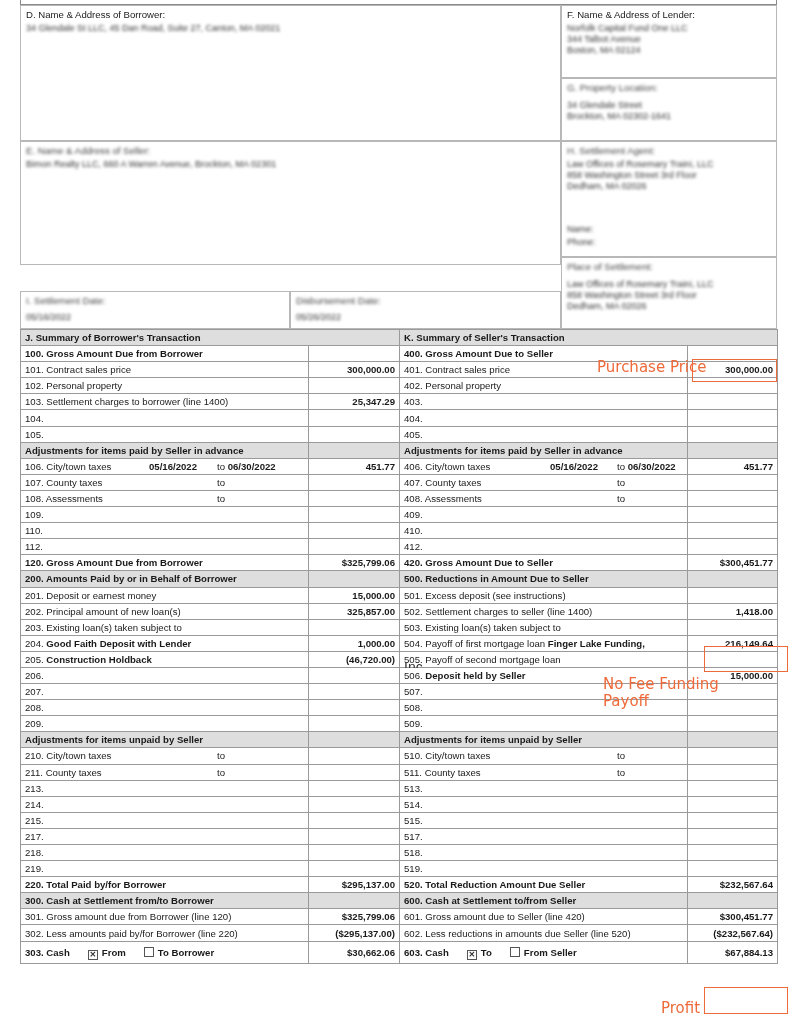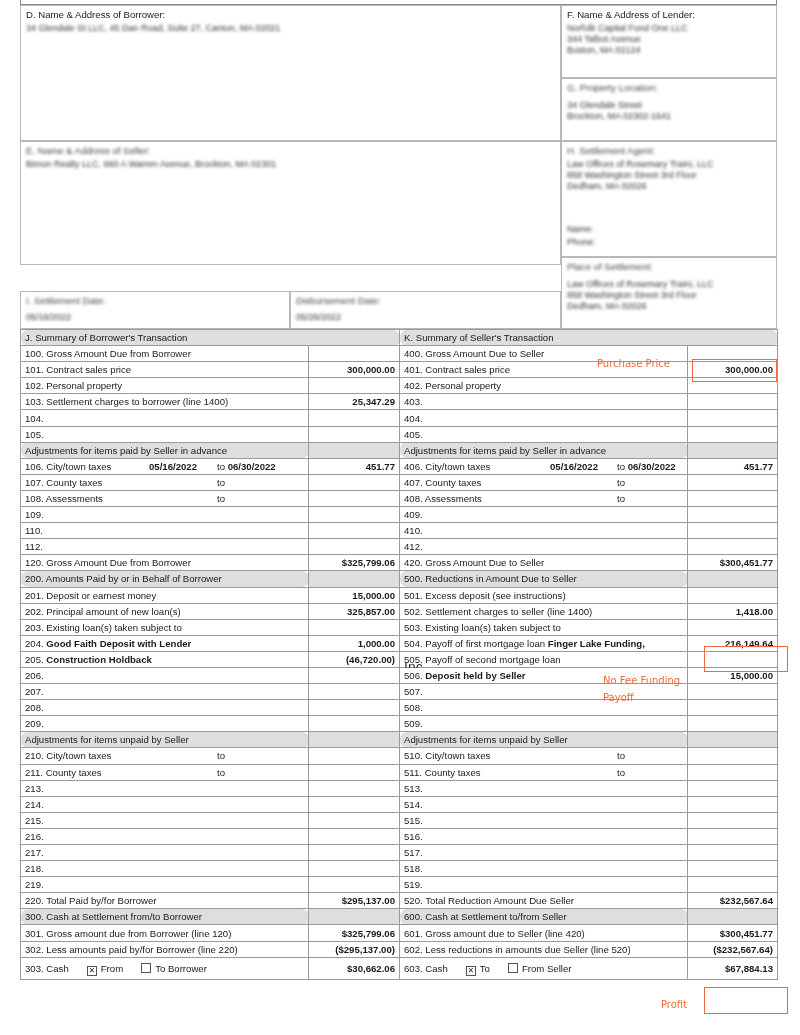--- a/index.html
+++ b/index.html
@@ -14,34 +14,34 @@
   .box .lbl { position: absolute; left: 5px; top: 3px; font-size: 9.6px; color: #222; white-space: nowrap; }
   .blur { filter: blur(1.6px); color: #333; white-space: nowrap; font-size: 9px; }
   .blur-line { position: absolute; left: 5px; }
   .lbl.blurred { filter: blur(1.4px); color: #444; }
 
   
   table.summary { position: absolute; left: 0; top: 329px; width: 757px; border-collapse: collapse; table-layout: fixed; }
   table.summary td { border: 1px solid #9a9a9a; height: 16.1px; padding: 0 4px; font-size: 9.6px; white-space: nowrap; overflow: visible; line-height: 15px; }
   table.summary tr.gray td { background: #dedede; }
   table.summary td.amt { text-align: right; font-weight: bold; }
-  table.summary td.sectionhead { font-weight: normal; border-radius: 7px; }
+  table.summary td.sectionhead { font-weight: bold; }
   td.lefttext, td.righttext { position: relative; }
   .b { font-weight: bold; }
   .date1 { position: absolute; left: 128px; font-weight: bold; }
   .to { position: absolute; left: 196px; }
   .date2 { font-weight: bold; }
   .to-r { position: absolute; left: 217px; }
   .date1-r { position: absolute; left: 150px; font-weight: bold; }
   tr.cashrow td { height: 22px; margin-left: 43px; }
   .chk { display: inline-block; width: 10px; height: 10px; border: 1px solid #555; vertical-align: -1px; margin: 0 4px 0 18px; position: relative; font-size: 8px; line-height: 8px; text-align: center; color: #333; }
   .wrap-cut { position: absolute; left: 4px; top: 27px; font-size: 14px; color: #333; line-height: 8px; height: 5px; overflow: hidden; }
 
   
-  .anno { position: absolute; color: #ee6a3a; font-family: "DejaVu Sans", sans-serif; font-size: 10px; white-space: nowrap; }
+  .anno { position: absolute; color: #ee6a3a; font-family: "DejaVu Sans", sans-serif; font-size: 15px; white-space: nowrap; }
   .anno-box { position: absolute; border: 1.5px solid #ee6a3a; }
 </style>
 </head>
 <body>
 
 <div class="page">
   <div class="topline"></div>
 
   <div class="box" style="left:0;top:5px;width:541px;height:136px;">
     <div class="lbl">D. Name &amp; Address of Borrower:</div>
@@ -277,26 +277,20 @@
           <td class="righttext"><span>514.</span></td>
           <td class="amt"></td>
         </tr>
         <tr>
           <td class="lefttext"><span>215.</span></td>
           <td class="amt"></td>
           <td class="righttext"><span>515.</span></td>
           <td class="amt"></td>
         </tr>
         <tr>
-          <td class="lefttext"><span>216.</span></td>
-          <td class="amt"></td>
-          <td class="righttext"><span>516.</span></td>
-          <td class="amt"></td>
-        </tr>
-        <tr>
           <td class="lefttext"><span>217.</span></td>
           <td class="amt"></td>
           <td class="righttext"><span>517.</span></td>
           <td class="amt"></td>
         </tr>
         <tr>
           <td class="lefttext"><span>218.</span></td>
           <td class="amt"></td>
           <td class="righttext"><span>518.</span></td>
           <td class="amt"></td>

